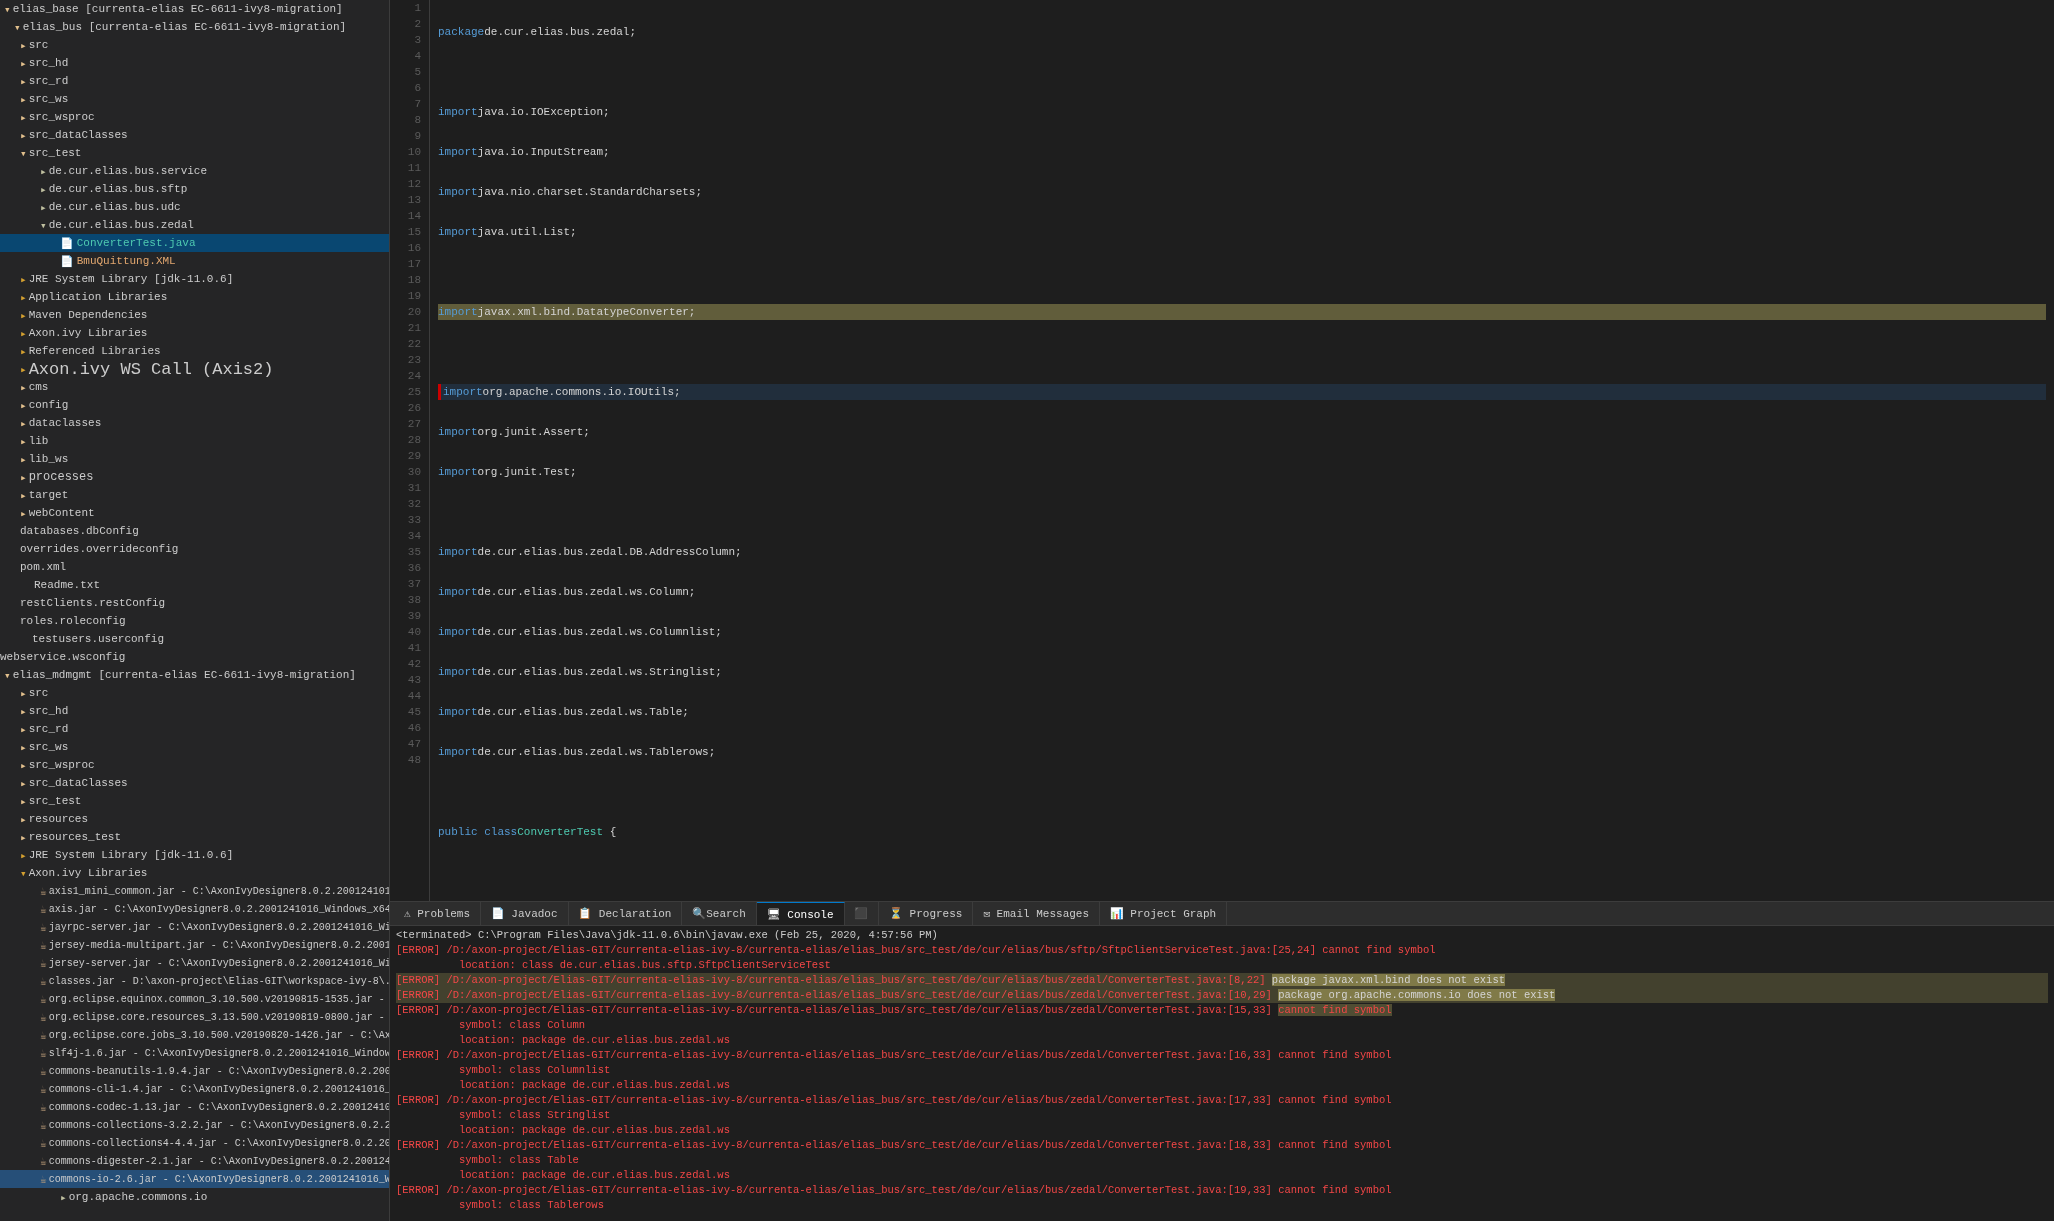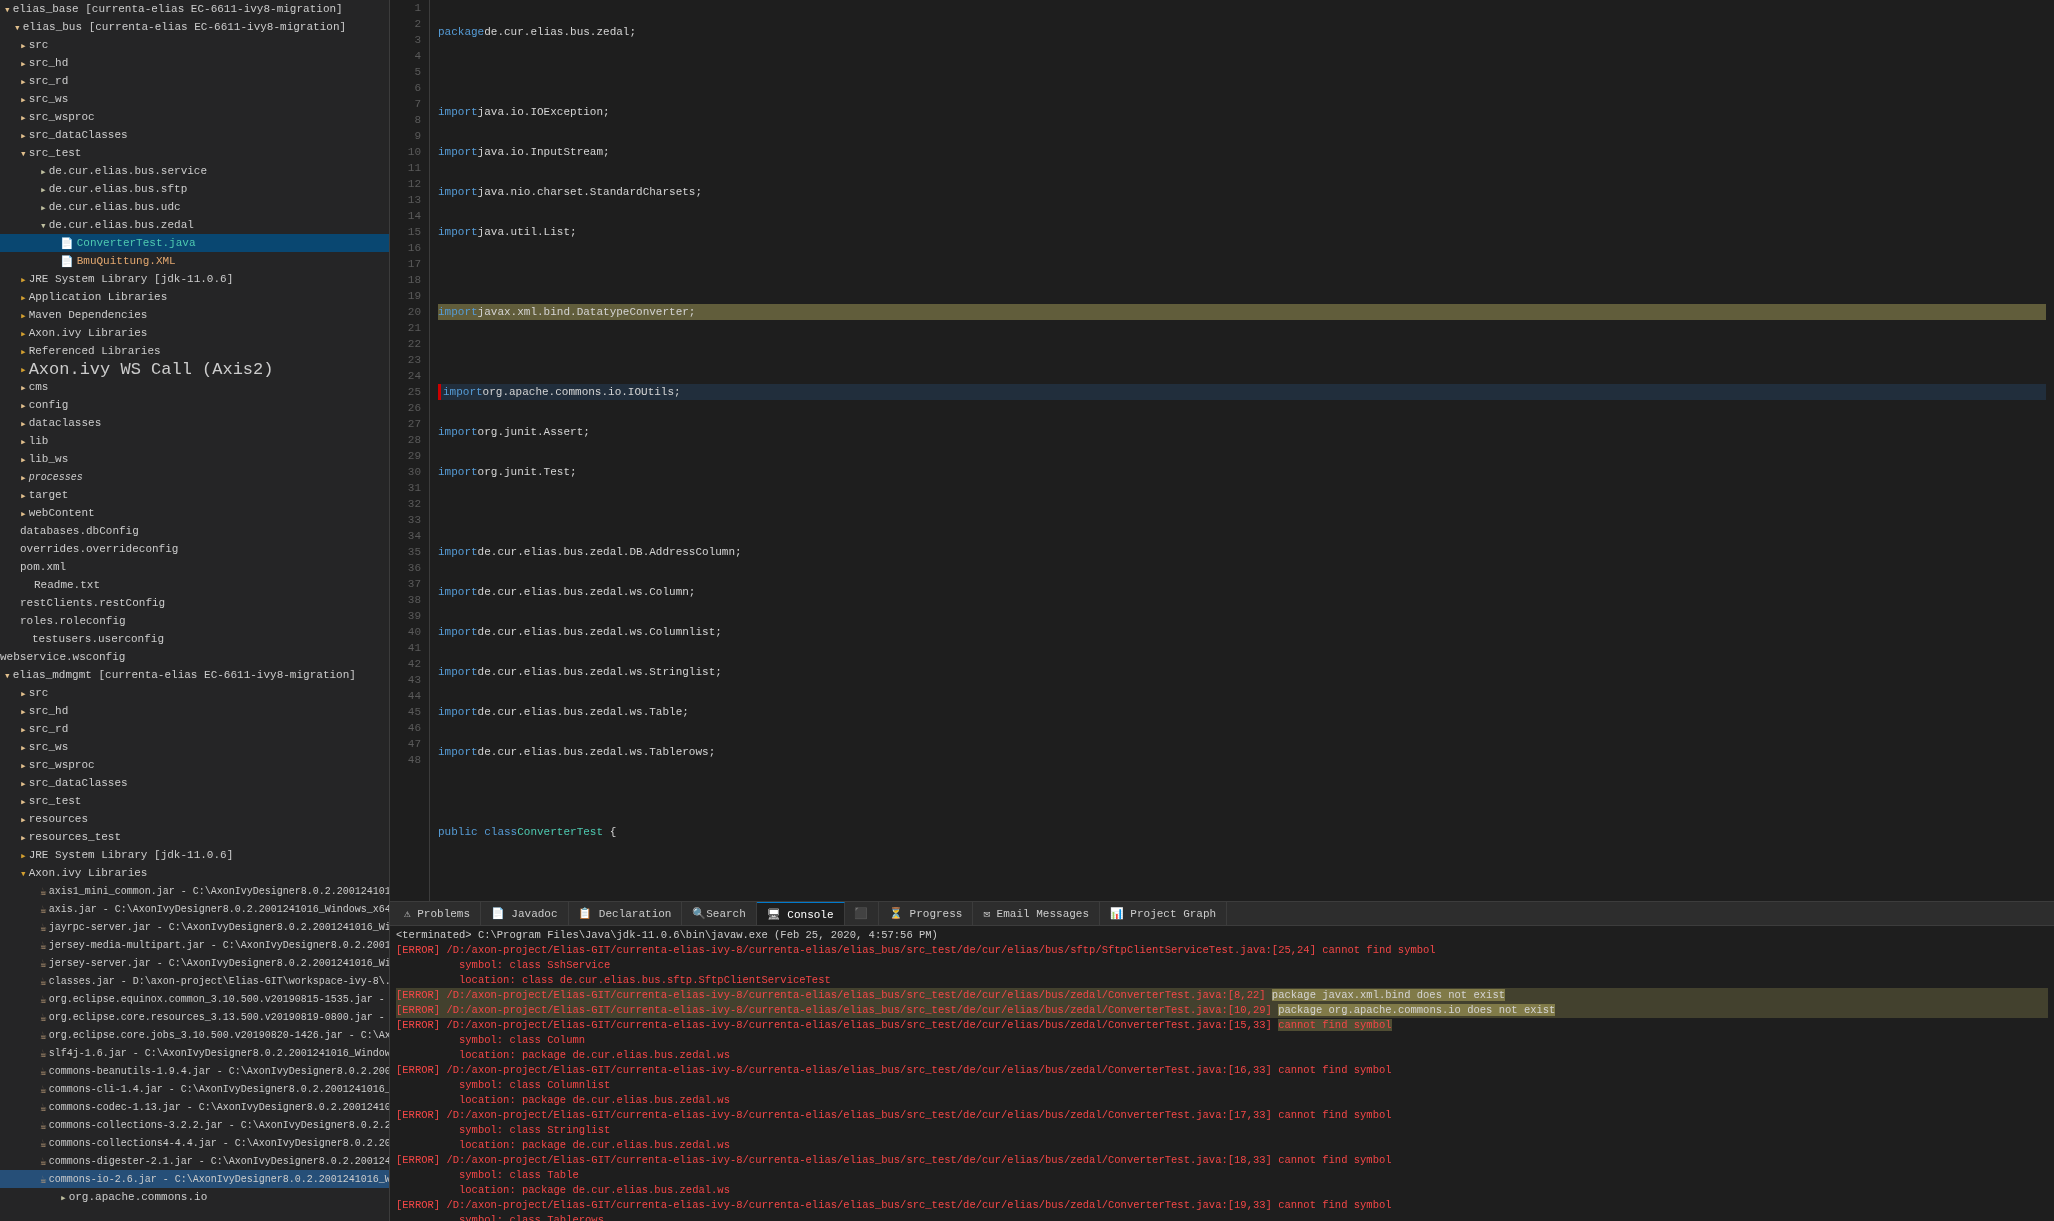--- a/index.html
+++ b/index.html
@@ -238,21 +238,21 @@
     <div class="tree-item" style="padding-left:20px;">
       <span style="color:#e2c08d; margin-right:2px;">▸</span>
       <span style="font-size:11px;">lib</span>
     </div>
     <div class="tree-item" style="padding-left:20px;">
       <span style="color:#e2c08d; margin-right:2px;">▸</span>
       <span style="font-size:11px;">lib_ws</span>
     </div>
     <div class="tree-item" style="padding-left:20px;">
       <span style="color:#e2c08d; margin-right:2px;">▸</span>
-      <span style="font-size:10px;font-style:italic;">processes</span>
+      <span style="font-size:12px;">processes</span>
     </div>
     <div class="tree-item" style="padding-left:20px;">
       <span style="color:#e2c08d; margin-right:2px;">▸</span>
       <span style="font-size:11px;">target</span>
     </div>
     <div class="tree-item" style="padding-left:20px;">
       <span style="color:#e2c08d; margin-right:2px;">▸</span>
       <span style="font-size:11px;">webContent</span>
     </div>
     <div class="tree-item" style="padding-left:20px;">
@@ -518,21 +518,20 @@
         <div class="console-tab">🔍 <span>Search</span></div>
         <div class="console-tab active">🖥 Console</div>
         <div class="console-tab">⬛</div>
         <div class="console-tab">⏳ Progress</div>
         <div class="console-tab">✉ Email Messages</div>
         <div class="console-tab">📊 Project Graph</div>
       </div>
       <div class="console-output">
         <div class="console-line info">&lt;terminated&gt; C:\Program Files\Java\jdk-11.0.6\bin\javaw.exe (Feb 25, 2020, 4:57:56 PM)</div>
         <div class="console-line error">[ERROR] /D:/axon-project/Elias-GIT/currenta-elias-ivy-8/currenta-elias/elias_bus/src_test/de/cur/elias/bus/sftp/SftpClientServiceTest.java:[25,24] cannot find symbol</div>
-        <div class="console-line error">&nbsp;&nbsp;&nbsp;&nbsp;&nbsp;&nbsp;&nbsp;&nbsp;&nbsp;&nbsp;symbol:   class SshService</div>
         <div class="console-line error">&nbsp;&nbsp;&nbsp;&nbsp;&nbsp;&nbsp;&nbsp;&nbsp;&nbsp;&nbsp;location: class de.cur.elias.bus.sftp.SftpClientServiceTest</div>
         <div class="console-line error" style="background: #e6db7430;">[ERROR] /D:/axon-project/Elias-GIT/currenta-elias-ivy-8/currenta-elias/elias_bus/src_test/de/cur/elias/bus/zedal/ConverterTest.java:[8,22] <span style="background:#e6db7460; color:#d4d4d4;">package javax.xml.bind does not exist</span></div>
         <div class="console-line error" style="background: #e6db7430;">[ERROR] /D:/axon-project/Elias-GIT/currenta-elias-ivy-8/currenta-elias/elias_bus/src_test/de/cur/elias/bus/zedal/ConverterTest.java:[10,29] <span style="background:#e6db7460; color:#d4d4d4;">package org.apache.commons.io does not exist</span></div>
         <div class="console-line error">[ERROR] /D:/axon-project/Elias-GIT/currenta-elias-ivy-8/currenta-elias/elias_bus/src_test/de/cur/elias/bus/zedal/ConverterTest.java:[15,33] <span style="background:#e6db7440;">cannot find symbol</span></div>
         <div class="console-line error">&nbsp;&nbsp;&nbsp;&nbsp;&nbsp;&nbsp;&nbsp;&nbsp;&nbsp;&nbsp;symbol:   class Column</div>
         <div class="console-line error">&nbsp;&nbsp;&nbsp;&nbsp;&nbsp;&nbsp;&nbsp;&nbsp;&nbsp;&nbsp;location: package de.cur.elias.bus.zedal.ws</div>
         <div class="console-line error">[ERROR] /D:/axon-project/Elias-GIT/currenta-elias-ivy-8/currenta-elias/elias_bus/src_test/de/cur/elias/bus/zedal/ConverterTest.java:[16,33] cannot find symbol</div>
         <div class="console-line error">&nbsp;&nbsp;&nbsp;&nbsp;&nbsp;&nbsp;&nbsp;&nbsp;&nbsp;&nbsp;symbol:   class Columnlist</div>
         <div class="console-line error">&nbsp;&nbsp;&nbsp;&nbsp;&nbsp;&nbsp;&nbsp;&nbsp;&nbsp;&nbsp;location: package de.cur.elias.bus.zedal.ws</div>
         <div class="console-line error">[ERROR] /D:/axon-project/Elias-GIT/currenta-elias-ivy-8/currenta-elias/elias_bus/src_test/de/cur/elias/bus/zedal/ConverterTest.java:[17,33] cannot find symbol</div>

